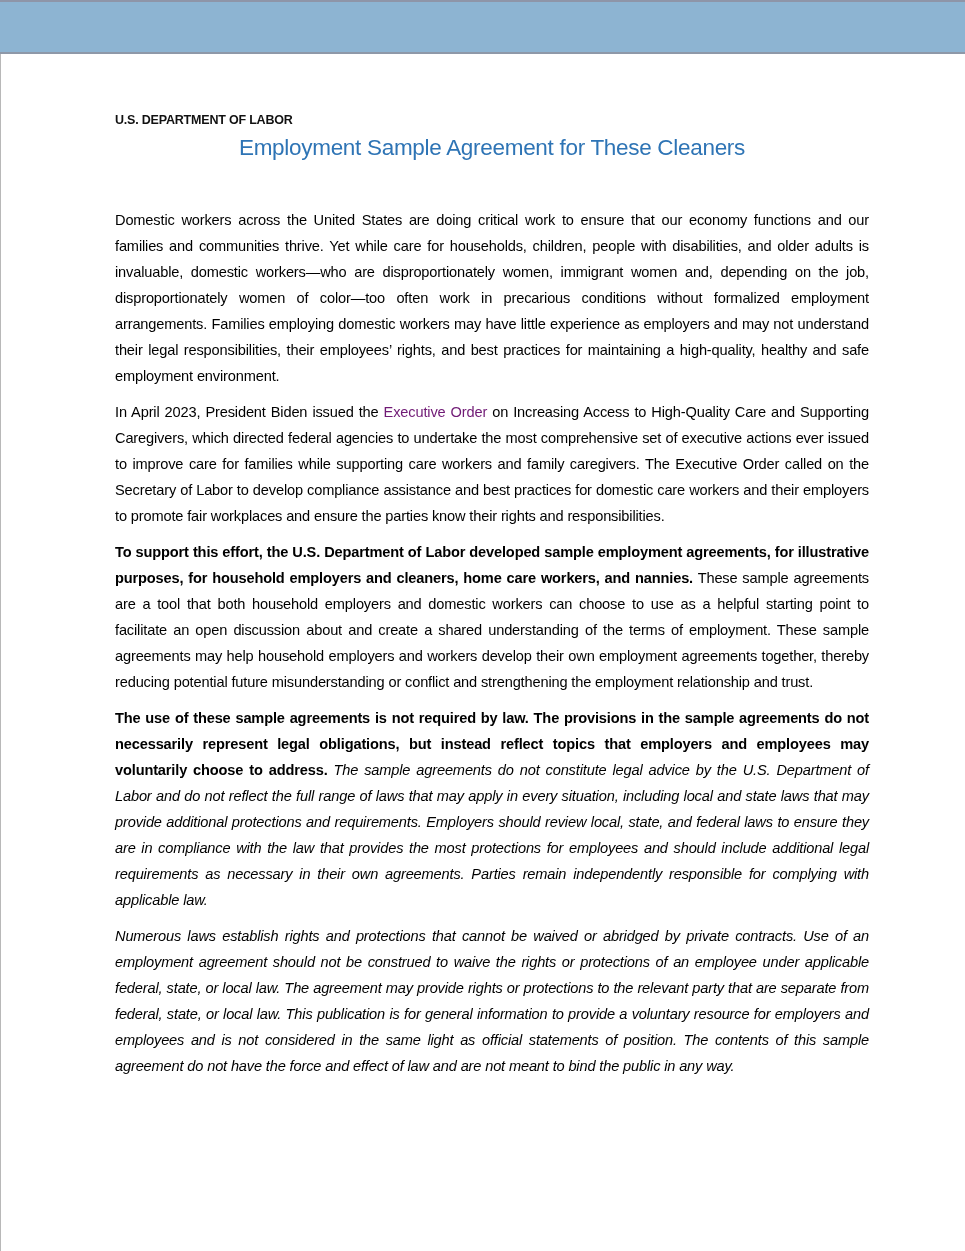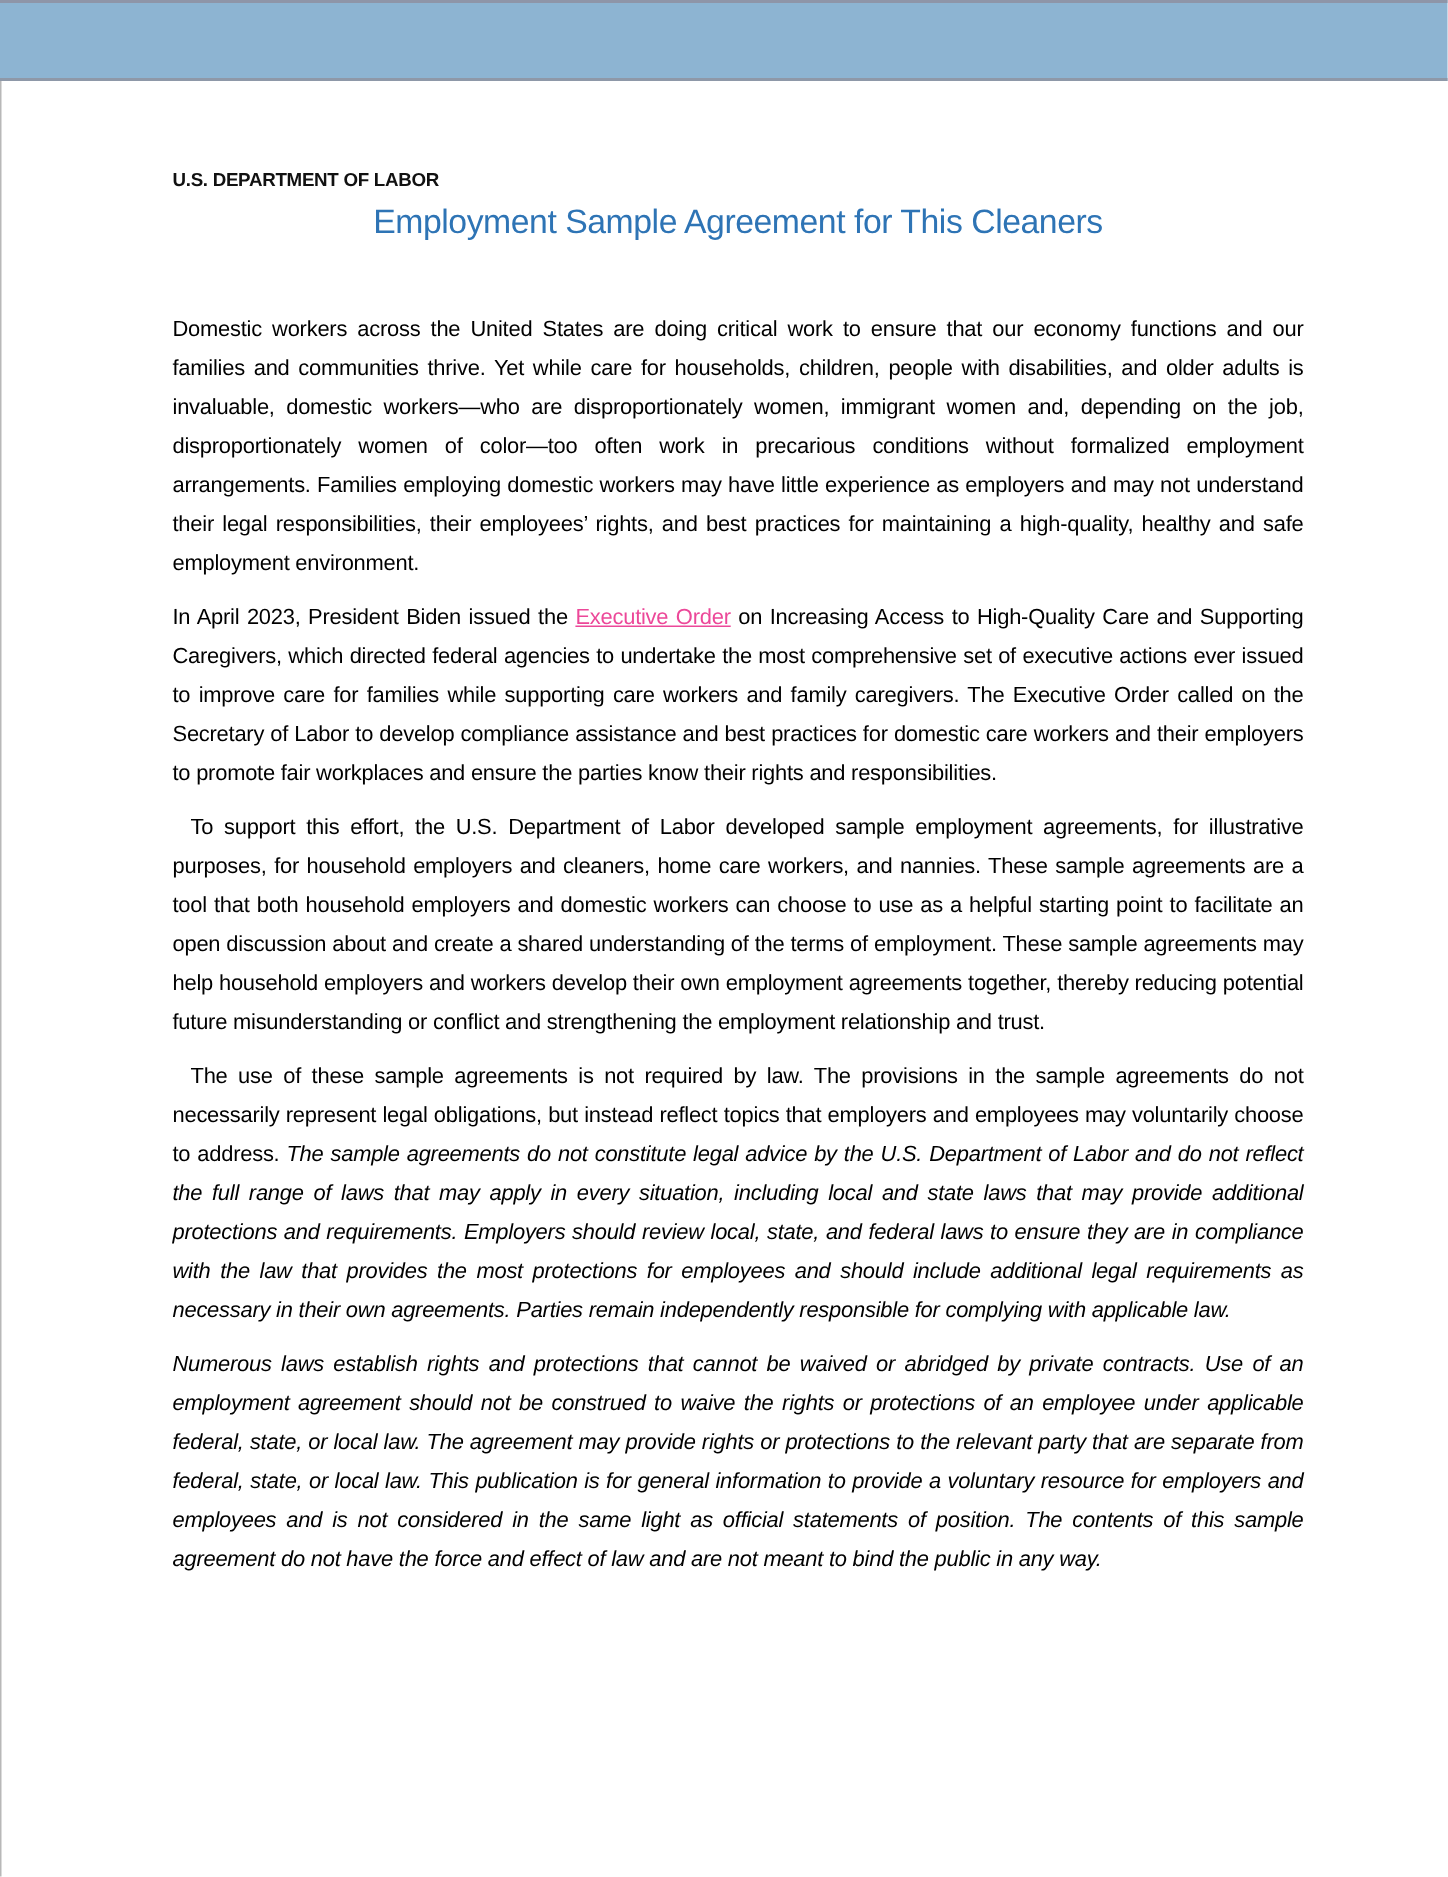--- a/index.html
+++ b/index.html
@@ -60,37 +60,36 @@
     .body-paragraphs {
       margin-top: 45px;
     }
     .para {
       margin: 0 0 10px 0;
       font-size: 14.6px;
       line-height: 26px;
       text-align: justify;
       letter-spacing: -0.15px;
     }
-    .para b { font-weight: normal; margin-left: 12px; }
+    .para b { font-weight: bold; }
     .para i { font-style: italic; }
     .link {
-      color: #ec4899;
-      text-decoration: underline;
+      color: #701a75;
       cursor: pointer;
     }
   </style>
 </head>
 <body>
 
 <div class="page-left-border"></div>
 <div class="header-bar"></div>
 
 <div class="doc">
   <p class="dept">U.S. DEPARTMENT OF LABOR</p>
-  <h1 class="title">Employment Sample Agreement for This Cleaners</h1>
+  <h1 class="title">Employment Sample Agreement for These Cleaners</h1>
 
   <div class="body-paragraphs">
     <p class="para">Domestic workers across the United States are doing critical work to ensure that our economy functions and our families and communities thrive. Yet while care for households, children, people with disabilities, and older adults is invaluable, domestic workers—who are disproportionately women, immigrant women and, depending on the job, disproportionately women of color—too often work in precarious conditions without formalized employment arrangements. Families employing domestic workers may have little experience as employers and may not understand their legal responsibilities, their employees’ rights, and best practices for maintaining a high-quality, healthy and safe employment environment.</p>
 
     <p class="para"><span>In April 2023, President Biden issued the </span><a class="link">Executive Order</a><span> on Increasing Access to High-Quality Care and Supporting Caregivers, which directed federal agencies to undertake the most comprehensive set of executive actions ever issued to improve care for families while supporting care workers and family caregivers. The Executive Order called on the Secretary of Labor to develop compliance assistance and best practices for domestic care workers and their employers to promote fair workplaces and ensure the parties know their rights and responsibilities.</span></p>
 
     <p class="para"><b>To support this effort, the U.S. Department of Labor developed sample employment agreements, for illustrative purposes, for household employers and cleaners, home care workers, and nannies.</b><span> These sample agreements are a tool that both household employers and domestic workers can choose to use as a helpful starting point to facilitate an open discussion about and create a shared understanding of the terms of employment. These sample agreements may help household employers and workers develop their own employment agreements together, thereby reducing potential future misunderstanding or conflict and strengthening the employment relationship and trust.</span></p>
 
     <p class="para"><b>The use of these sample agreements is not required by law. The provisions in the sample agreements do not necessarily represent legal obligations, but instead reflect topics that employers and employees may voluntarily choose to address.</b><i> The sample agreements do not constitute legal advice by the U.S. Department of Labor and do not reflect the full range of laws that may apply in every situation, including local and state laws that may provide additional protections and requirements. Employers should review local, state, and federal laws to ensure they are in compliance with the law that provides the most protections for employees and should include additional legal requirements as necessary in their own agreements. Parties remain independently responsible for complying with applicable law.</i></p>
 

